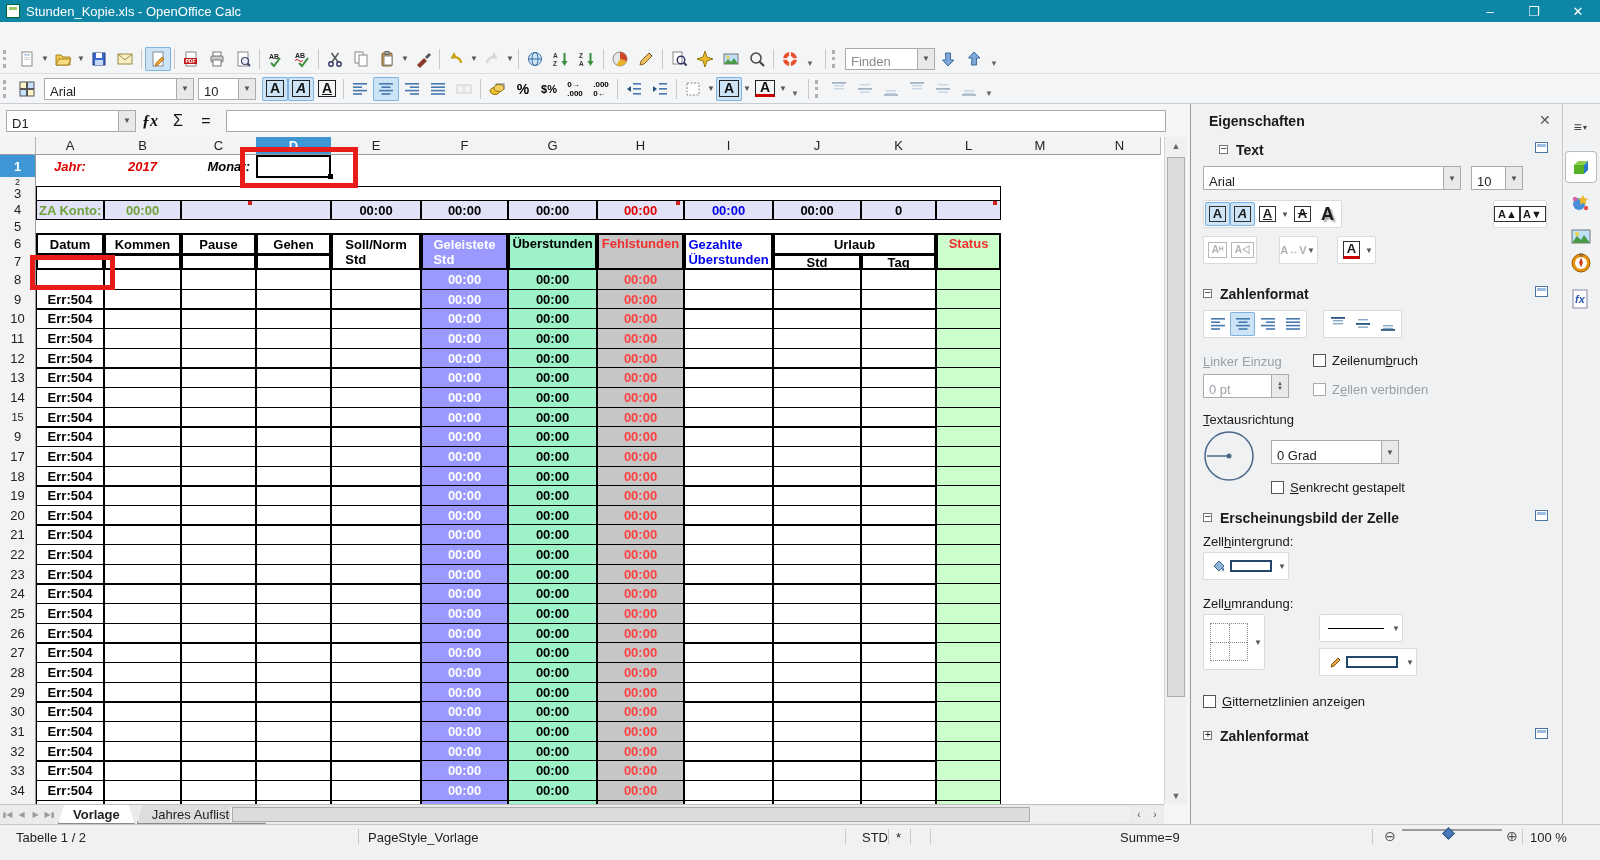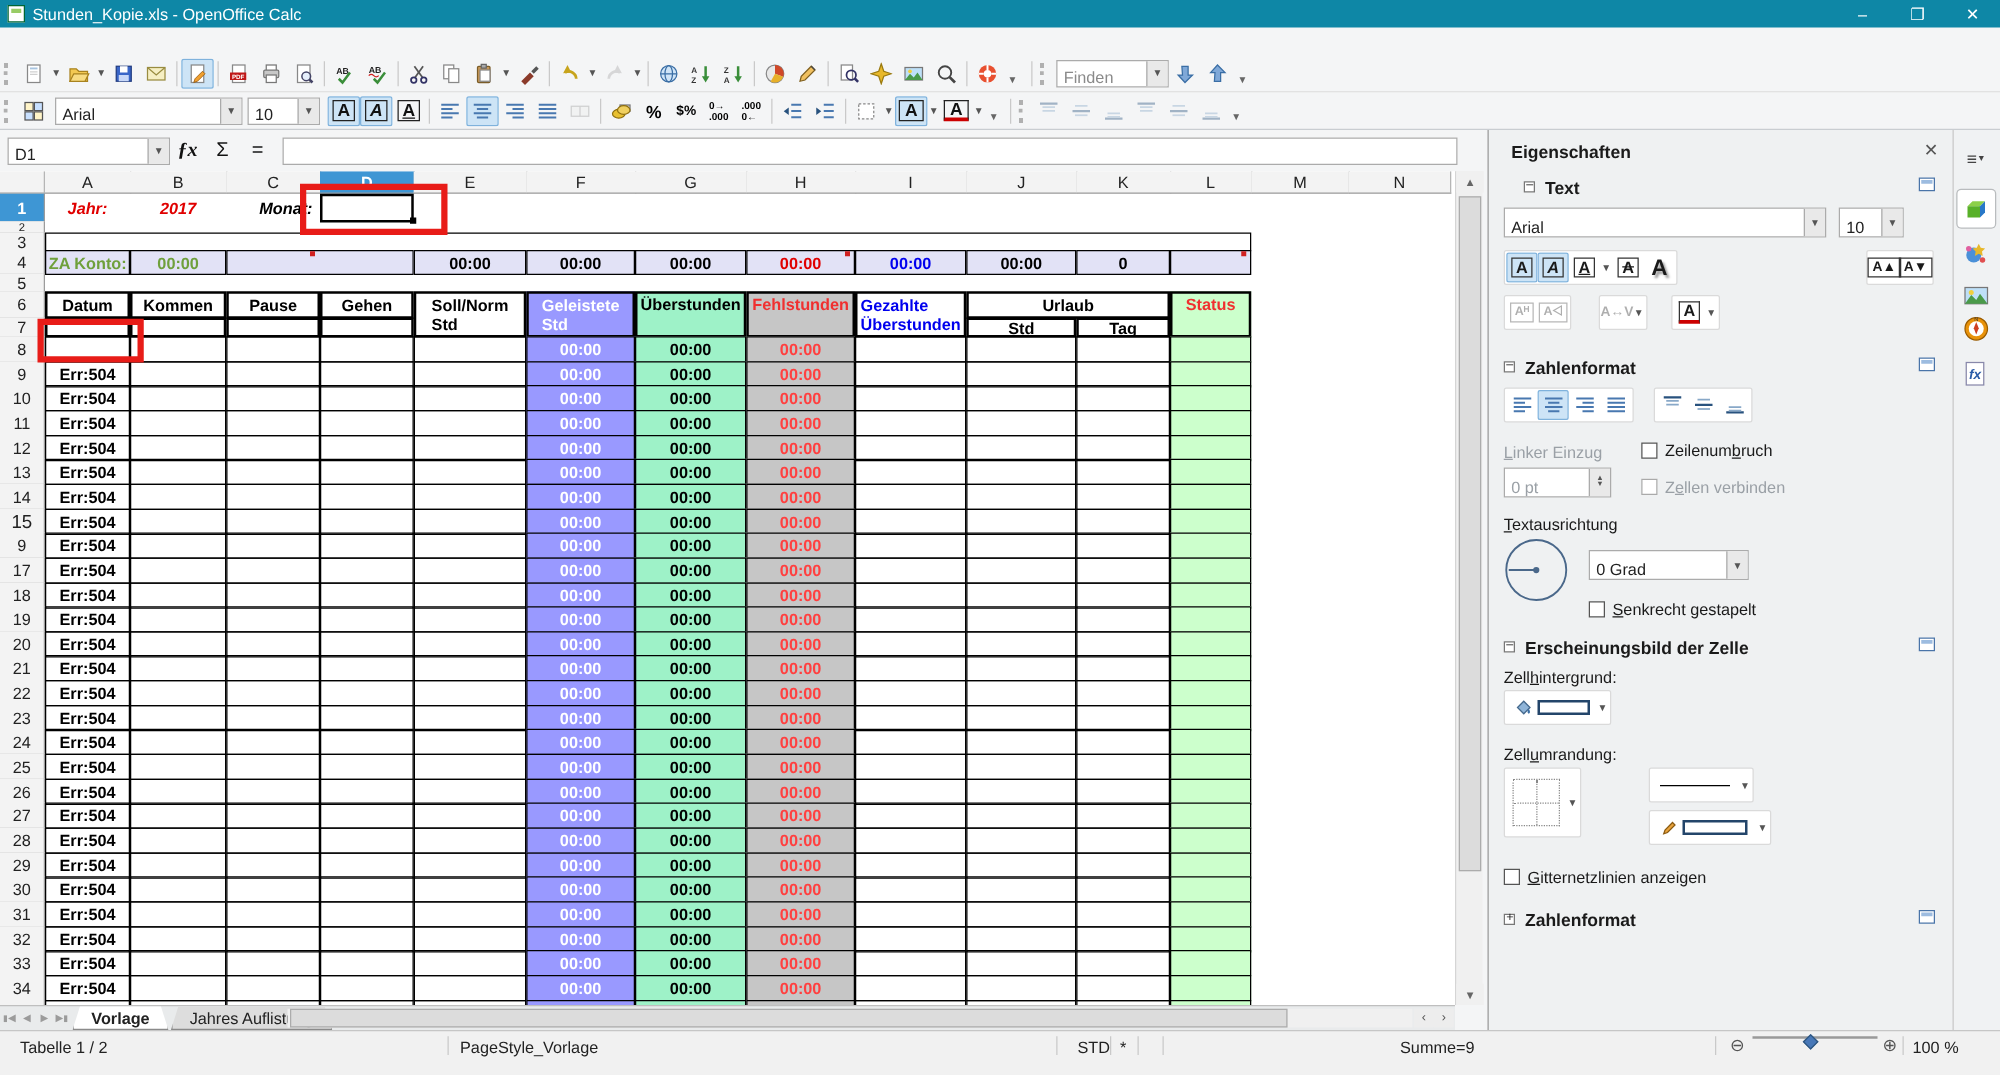--- a/index.html
+++ b/index.html
@@ -566,21 +566,21 @@
       <div class="rhead" style="top: 82px; height: 15px; font-size: 13px;">5</div>
       <div class="rhead" style="top: 96px; height: 22px; font-size: 13px;">6</div>
       <div class="rhead" style="top: 117px; height: 16px; font-size: 13px;">7</div>
       <div class="rhead" style="top: 132px; height: 21px; font-size: 13px;">8</div>
       <div class="rhead" style="top: 152px; height: 21px; font-size: 13px;">9</div>
       <div class="rhead" style="top: 171px; height: 21px; font-size: 13px;">10</div>
       <div class="rhead" style="top: 191px; height: 21px; font-size: 13px;">11</div>
       <div class="rhead" style="top: 211px; height: 21px; font-size: 13px;">12</div>
       <div class="rhead" style="top: 230px; height: 21px; font-size: 13px; text-align: right;">13</div>
       <div class="rhead" style="top: 250px; height: 21px; font-size: 13px;">14</div>
-      <div class="rhead" style="top: 270px; height: 21px; font-size: 15px;">15</div>
+      <div class="rhead" style="top: 270px; height: 21px; font-size: 11px;">15</div>
       <div class="rhead" style="top: 289px; height: 21px; font-size: 13px;">9</div>
       <div class="rhead" style="top: 309px; height: 21px; font-size: 13px;">17</div>
       <div class="rhead" style="top: 329px; height: 21px; font-size: 13px;">18</div>
       <div class="rhead" style="top: 348px; height: 21px; font-size: 13px;">19</div>
       <div class="rhead" style="top: 368px; height: 21px; font-size: 13px;">20</div>
       <div class="rhead" style="top: 387px; height: 21px; font-size: 13px;">21</div>
       <div class="rhead" style="top: 407px; height: 21px; font-size: 13px;">22</div>
       <div class="rhead" style="top: 427px; height: 21px; font-size: 13px;">23</div>
       <div class="rhead" style="top: 446px; height: 21px; font-size: 13px;">24</div>
       <div class="rhead" style="top: 466px; height: 21px; font-size: 13px;">25</div>

